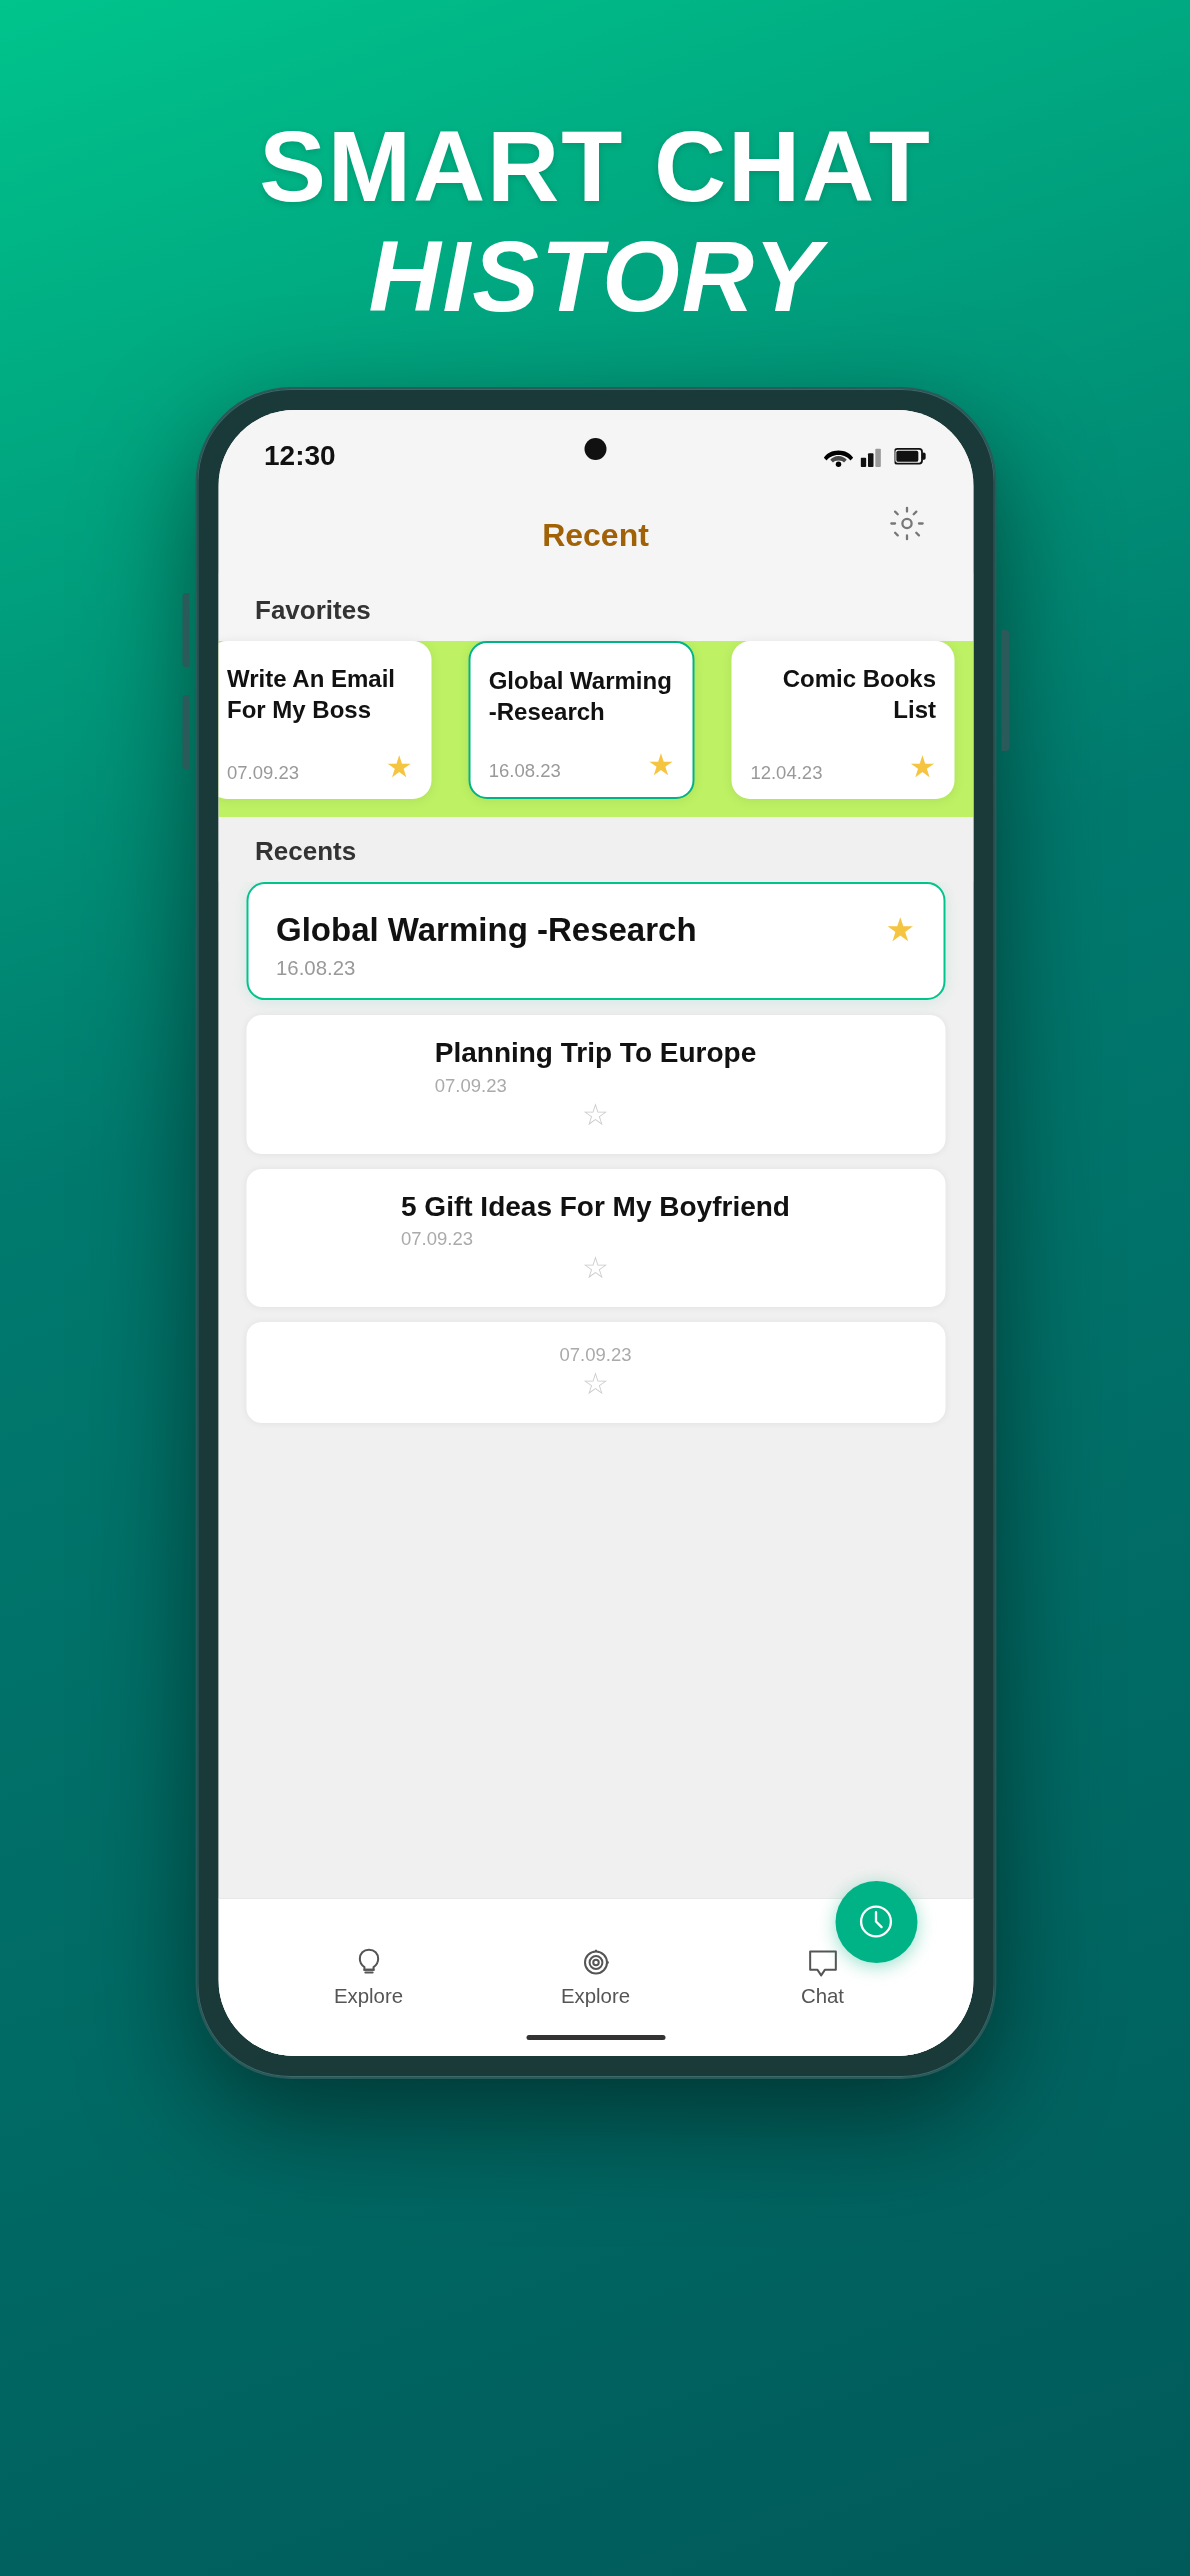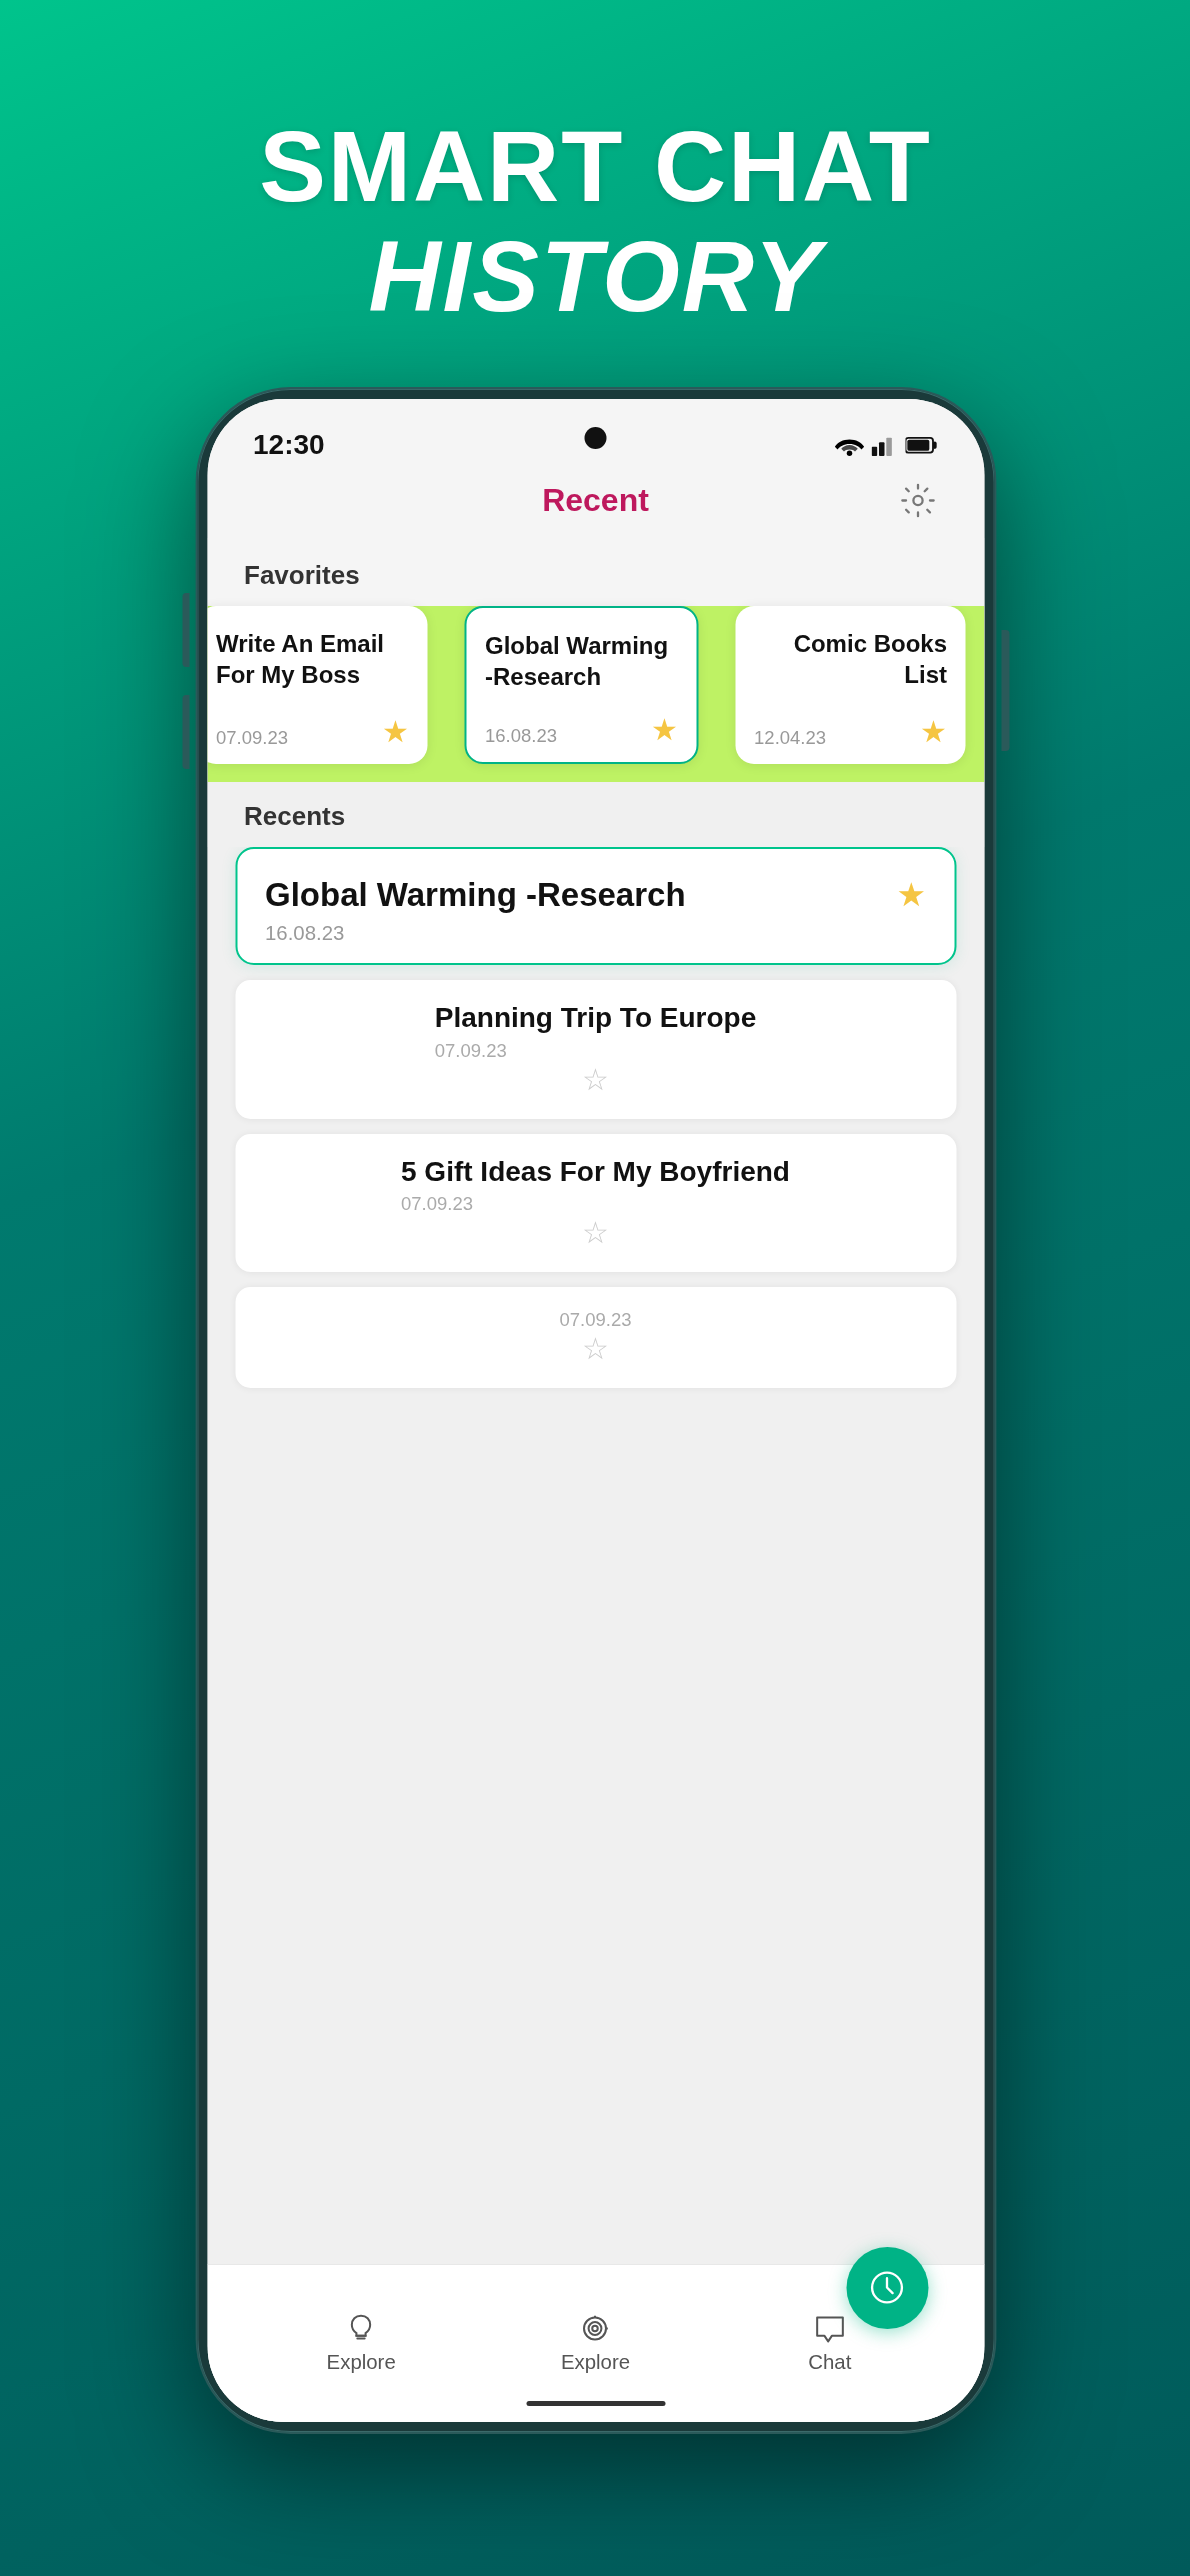--- a/index.html
+++ b/index.html
@@ -45,24 +45,24 @@
       top: 389px;
       left: 50%;
       transform: translateX(-50%);
       width: 797px;
       z-index: 3;
     }
 
     .phone-frame {
       position: relative;
       width: 797px;
-      height: 2043px;
+      height: 1688px;
       background: #1a3a3a;
       border-radius: 93px;
-      padding: 10px;
+      padding: 21px;
       box-shadow:
         0 0 0 1.9px #2a5a5a,
         0 37px 111px rgba(0,0,0,0.5),
         inset 0 0 0 0.9px #3a6a6a;
     }
 
     .phone-screen {
       width: 100%;
       height: 100%;
       background: #f0f0f0;
@@ -113,21 +113,22 @@
       display: flex;
       align-items: center;
       justify-content: center;
       padding: 9.3px 46px 18.5px;
       position: relative;
     }
 
     .top-bar-title {
       font-size: 32px;
       font-weight: 700;
-      color: #be185d;
+      color: #a16207;
+      margin-top: 24px;
     }
 
     .settings-btn {
       position: absolute;
       right: 46px;
       width: 41px;
       height: 41px;
       display: flex;
       align-items: center;
       justify-content: center;

